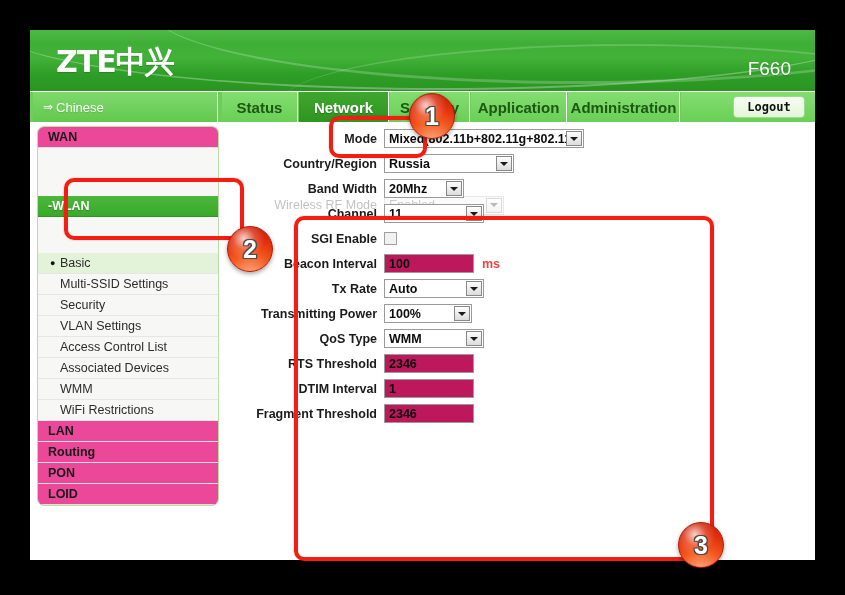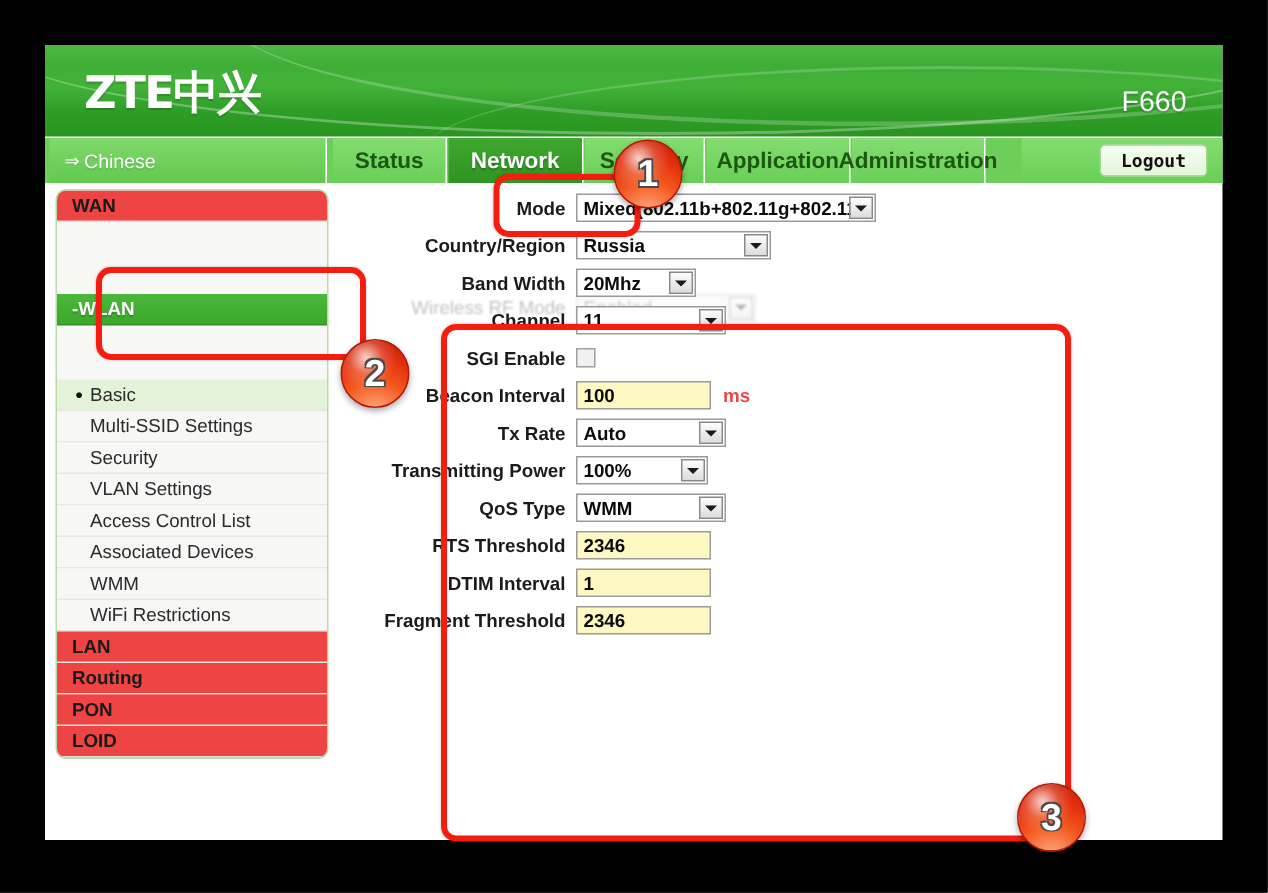--- a/index.html
+++ b/index.html
@@ -116,21 +116,21 @@
   }
   .navtab.active {
     background: linear-gradient(180deg,#3fa72f 0%, #2f9421 100%);
     color: #ffffff;
     text-shadow: 0 1px 1px rgba(0,0,0,0.25);
   }
   #tab-status      { left: 192px; width: 76px; }
   #tab-network     { left: 269px; width: 90px; }
   #tab-security    { left: 360px; width: 80px; }
   #tab-application { left: 441px; width: 96px; }
-  #tab-admin       { left: 538px; width: 89px; }
+  #tab-admin       { left: 538px; width: 112px; }
   #navfill {
     position: absolute;
     left: 651px; top: 0; width: 134px; height: 30px;
     background: linear-gradient(180deg,#84dd71 0%, #69cf56 100%);
   }
   #logout-btn {
     position: absolute;
     right: 10px; top: 4px;
     width: 72px; height: 22px;
     background: linear-gradient(180deg,#f6fdf2 0%, #e4f5da 100%);
@@ -156,21 +156,21 @@
   }
   .menu-group {
     height: 21px;
     line-height: 21px;
     padding-left: 10px;
     font-size: 12.5px;
     font-weight: bold;
     font-family: "Liberation Sans", sans-serif;
     color: #1a1a1a;
     border-bottom: 1px solid #e0e0de;
-    background: #ef4444;
+    background: #ec4899;
     cursor: pointer;
   }
   .menu-group.active {
     background: linear-gradient(180deg,#4bb83b 0%, #3aa82b 100%);
     color: #ffffff;
     border-bottom: 1px solid #2f9421;
     text-shadow: 0 1px 1px rgba(0,0,0,0.2);
     margin-top: 48px;
   }
   .menu-item {
@@ -241,21 +241,21 @@
   }
   .sel .arrowbox::after {
     content: "";
     border-left: 4px solid transparent;
     border-right: 4px solid transparent;
     border-top: 4px solid #1a1a1a;
   }
   .txt {
     height: 19px;
     border: 1px solid #9a9a9a;
-    background: #fef9c3;
+    background: #be185d;
     display: flex;
     align-items: center;
     padding-left: 4px;
     font-size: 12.5px;
     font-family: "Liberation Sans", sans-serif;
     color: #0b0b0b;
     cursor: text;
   }
   .chk {
     width: 13px; height: 13px;

